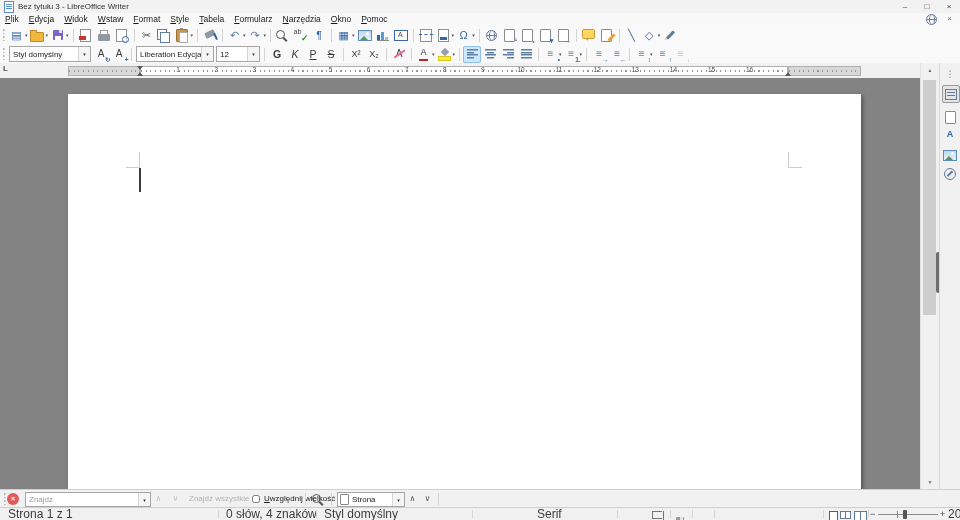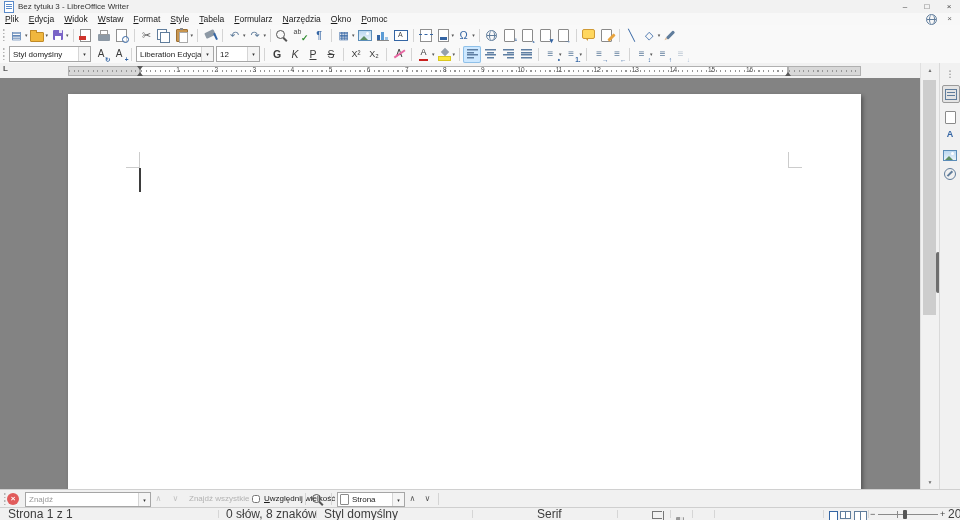--- a/index.html
+++ b/index.html
@@ -647,21 +647,21 @@
       <span class="arr">▾</span>
     </span>
     <span class="fnav en abs" style="left:405px;">∧</span>
     <span class="fnav en abs" style="left:420px;">∨</span>
     <span class="fsep abs" style="left:438px;"></span>
   </div>
 
   <div id="statusbar">
     <span class="st" style="left:8px;">Strona 1 z 1</span>
     <span class="ssep" style="left:218px;"></span>
-    <span class="st" style="left:226px;">0 słów, 8 znaków</span>
+    <span class="st" style="left:226px;">0 słów, 4 znaków</span>
     <span class="ssep" style="left:316px;"></span>
     <span class="st" style="left:324px;">Styl domyślny</span>
     <span class="ssep" style="left:472px;"></span>
     <span class="st" style="left:537px;">Serif</span>
     <span class="ssep" style="left:617px;"></span>
     <span class="sel-ic"></span>
     <span class="ssep" style="left:670px;"></span>
     <span class="st-save"><span class="mi mi-save gray"></span></span>
     <span class="ssep" style="left:692px;"></span>
     <span class="ssep" style="left:714px;"></span>

